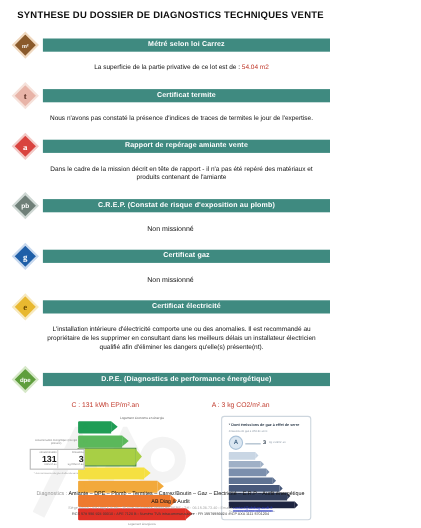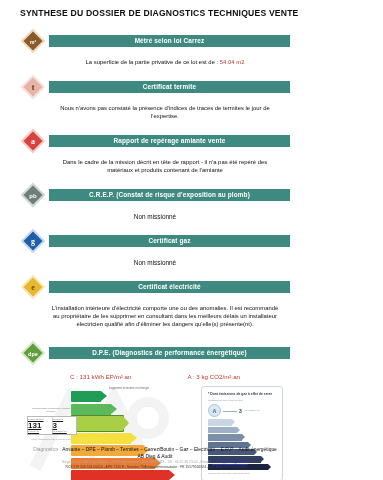--- a/index.html
+++ b/index.html
@@ -9,21 +9,21 @@
     font-family:"Liberation Sans", sans-serif;
     color:#1a1a1a;
     overflow:hidden;
     position:relative;
   }
   .page{
     position:relative;
     width:310px;height:480px;
     background:#fff;
     box-sizing:border-box;
-    padding:0 20px;
+    padding:0 10px;
     overflow:hidden;
   }
   
   .watermark{
     position:absolute;
     left:30px;bottom:2px;
     width:150px;height:90px;
     opacity:.18;
     pointer-events:none;
     z-index:0;
@@ -142,23 +142,22 @@
     position:absolute;
     left:0;top:30px;
     width:48px;
     background:#fff;
     border:.7px solid #b9b9b9;
     display:flex;
     z-index:3;
   }
   .valcell{
     flex:1;
-    text-align:left;
+    text-align:right;
     padding:1px 0 1px 0;
-    text-decoration:underline;
   }
   .valcell + .valcell{border-left:.7px solid #d6d6d6;}
   .valcell .cap{font-size:2.4px;color:#7b7b7b;display:block;line-height:3px;}
   .valcell .num{font-size:8px;font-weight:bold;color:#1a1a1a;display:block;line-height:9px;}
   .valcell .unit{font-size:2.3px;color:#7b7b7b;display:block;line-height:3px;}
   .valtitle{
     position:absolute;left:0;top:21px;width:48px;
     font-size:2.4px;color:#7b7b7b;text-align:center;line-height:3px;
   }
   .valnote{

